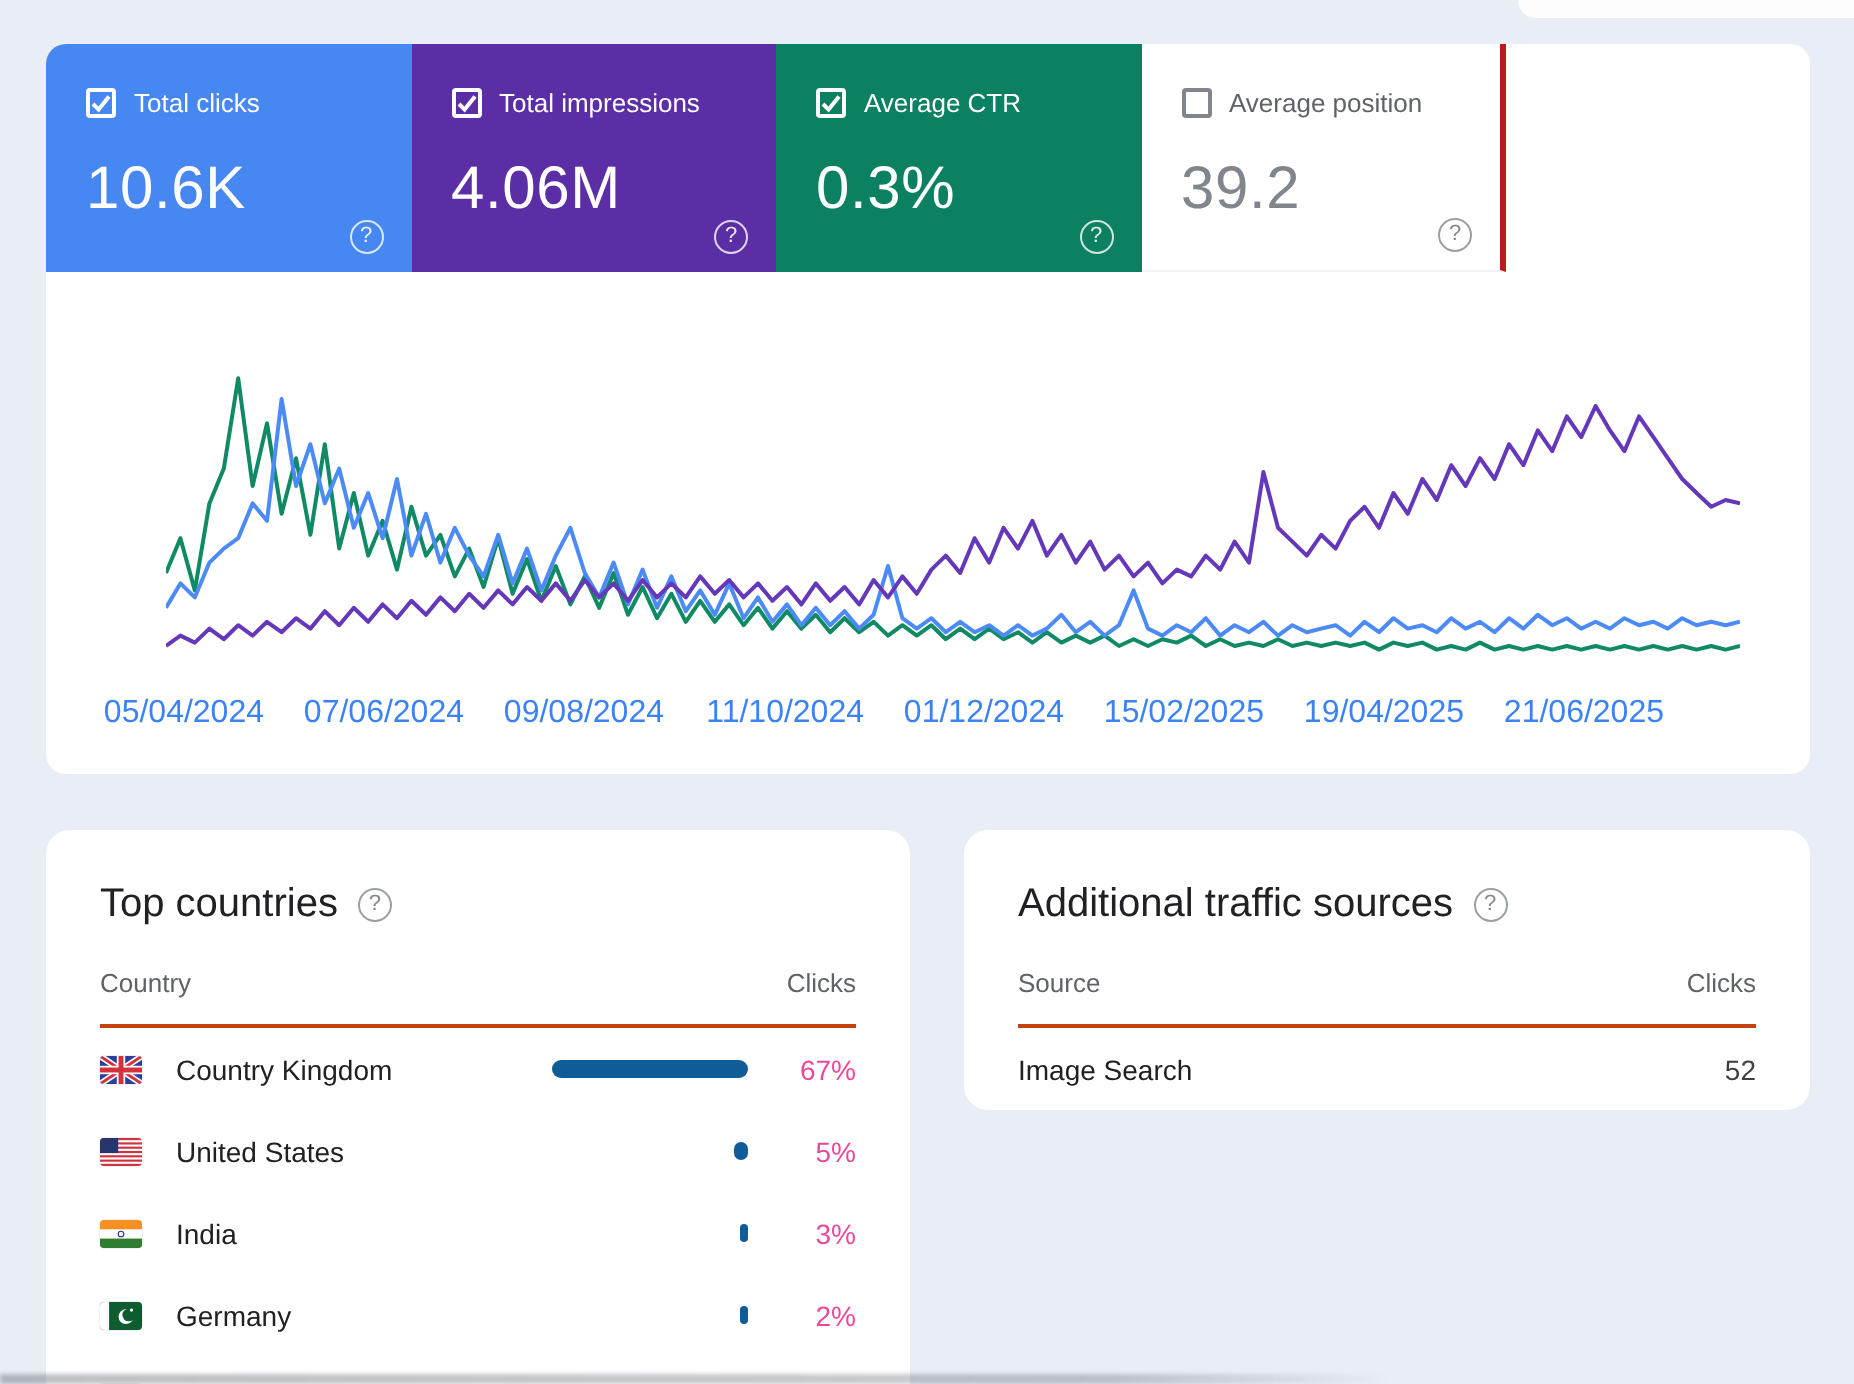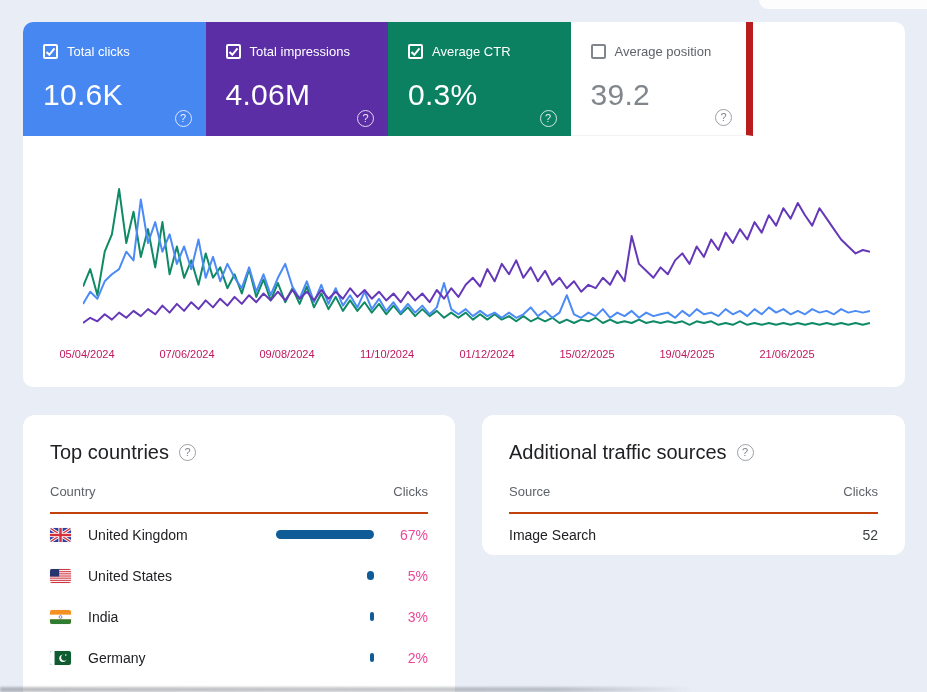--- a/index.html
+++ b/index.html
@@ -16,42 +16,42 @@
 
   
   .chart-card { position:absolute; left:23px; top:22px; width:882px; height:365px;
     background:#fff; border-radius:10px; }
 
   .tiles { display:flex; height:114px; }
   .tile { position:relative; width:182.5px; height:114px; padding:22px 16px 0 20px; cursor:pointer; }
   .tile-clicks      { background:#4787f2; border-radius:10px 0 0 0; }
   .tile-impressions { background:#5c2ea6; }
   .tile-ctr         { background:#0c8162; }
-  .tile-position    { background:#fff; border-right:7px solid #b91c1c; border-bottom:1px solid #f0f2f6; }
+  .tile-position    { background:#fff; border-right:3px solid #b91c1c; border-bottom:1px solid #f0f2f6; }
   .tile-row { display:flex; align-items:center; gap:9px; }
   .tile-label { font-size:13px; color:#fff; white-space:nowrap; }
   .tile-position .tile-label { color:#5f6368; }
   .tile-value { font-size:30px; color:#fff; margin-top:19px; letter-spacing:.3px; }
   .tile-position .tile-value { color:#80868b; }
   .checkbox { width:15px; height:15px; border:2px solid #fff; border-radius:2px;
     display:flex; align-items:center; justify-content:center; flex:0 0 auto; }
   .checkbox svg { display:block; }
   .checkbox.unchecked { border-color:#80868b; }
   .help { position:absolute; right:14px; bottom:9px; width:17px; height:17px;
     border:1.5px solid rgba(255,255,255,.8); border-radius:50%;
     color:rgba(255,255,255,.9); font-size:11px; line-height:14px; text-align:center; cursor:pointer; }
   .help::after { content:"?"; }
   .help.gray { border-color:#9aa0a6; color:#80868b; position:static; display:inline-block; flex:0 0 auto; }
 
   
   .plot { position:absolute; left:60px; top:130px; width:787px; height:182px; }
   .plot svg { display:block; }
   .xlabels { position:absolute; left:0; top:326px; width:882px; height:16px; }
-  .xlabel { position:absolute; top:0; width:90px; text-align:center;
-    font-size:11px; color:#be185d; white-space:nowrap; }
+  .xlabel { position:absolute; top:0; width:90px; text-align:right;
+    font-size:16px; color:#3b82f6; white-space:nowrap; }
 
   
   .panel { position:absolute; background:#fff; border-radius:12px; padding:26px 27px 0 27px; }
   .panel-countries { left:23px; top:415px; width:432px; height:320px; }
   .panel-sources   { left:482px; top:415px; width:423px; height:140px; }
   .panel-title-row { display:flex; align-items:center; gap:10px; }
   .panel-title { font-size:20px; color:#202124; }
   .thead { display:flex; justify-content:space-between; margin-top:20px;
     padding-bottom:13px; border-bottom:2px solid #c2410c;
     font-size:13px; color:#5f6368; }
@@ -164,21 +164,21 @@
           <svg viewBox="0 0 60 40">
             <rect width="60" height="40" fill="#2b3f9e"></rect>
             <path d="M0,0 60,40 M60,0 0,40" stroke="#fff" stroke-width="9"></path>
             <path d="M0,0 60,40 M60,0 0,40" stroke="#d6303c" stroke-width="4"></path>
             <rect x="24" width="12" height="40" fill="#fff"></rect>
             <rect y="14" width="60" height="12" fill="#fff"></rect>
             <rect x="26.5" width="7" height="40" fill="#d6303c"></rect>
             <rect y="16.5" width="60" height="7" fill="#d6303c"></rect>
           </svg>
         </span>
-        <span class="country-name">United Kingdom</span>
+        <span class="country-name">Country Kingdom</span>
         <span class="barzone">
           <span class="bar" style="width:98px;background:#0f5c97"></span>
         </span>
         <span class="pct">67%</span>
       </div>
       <div class="trow">
         <span class="flag">
           <svg viewBox="0 0 60 40">
             <rect width="60" height="40" fill="#fff"></rect>
             <g fill="#d0343f">

